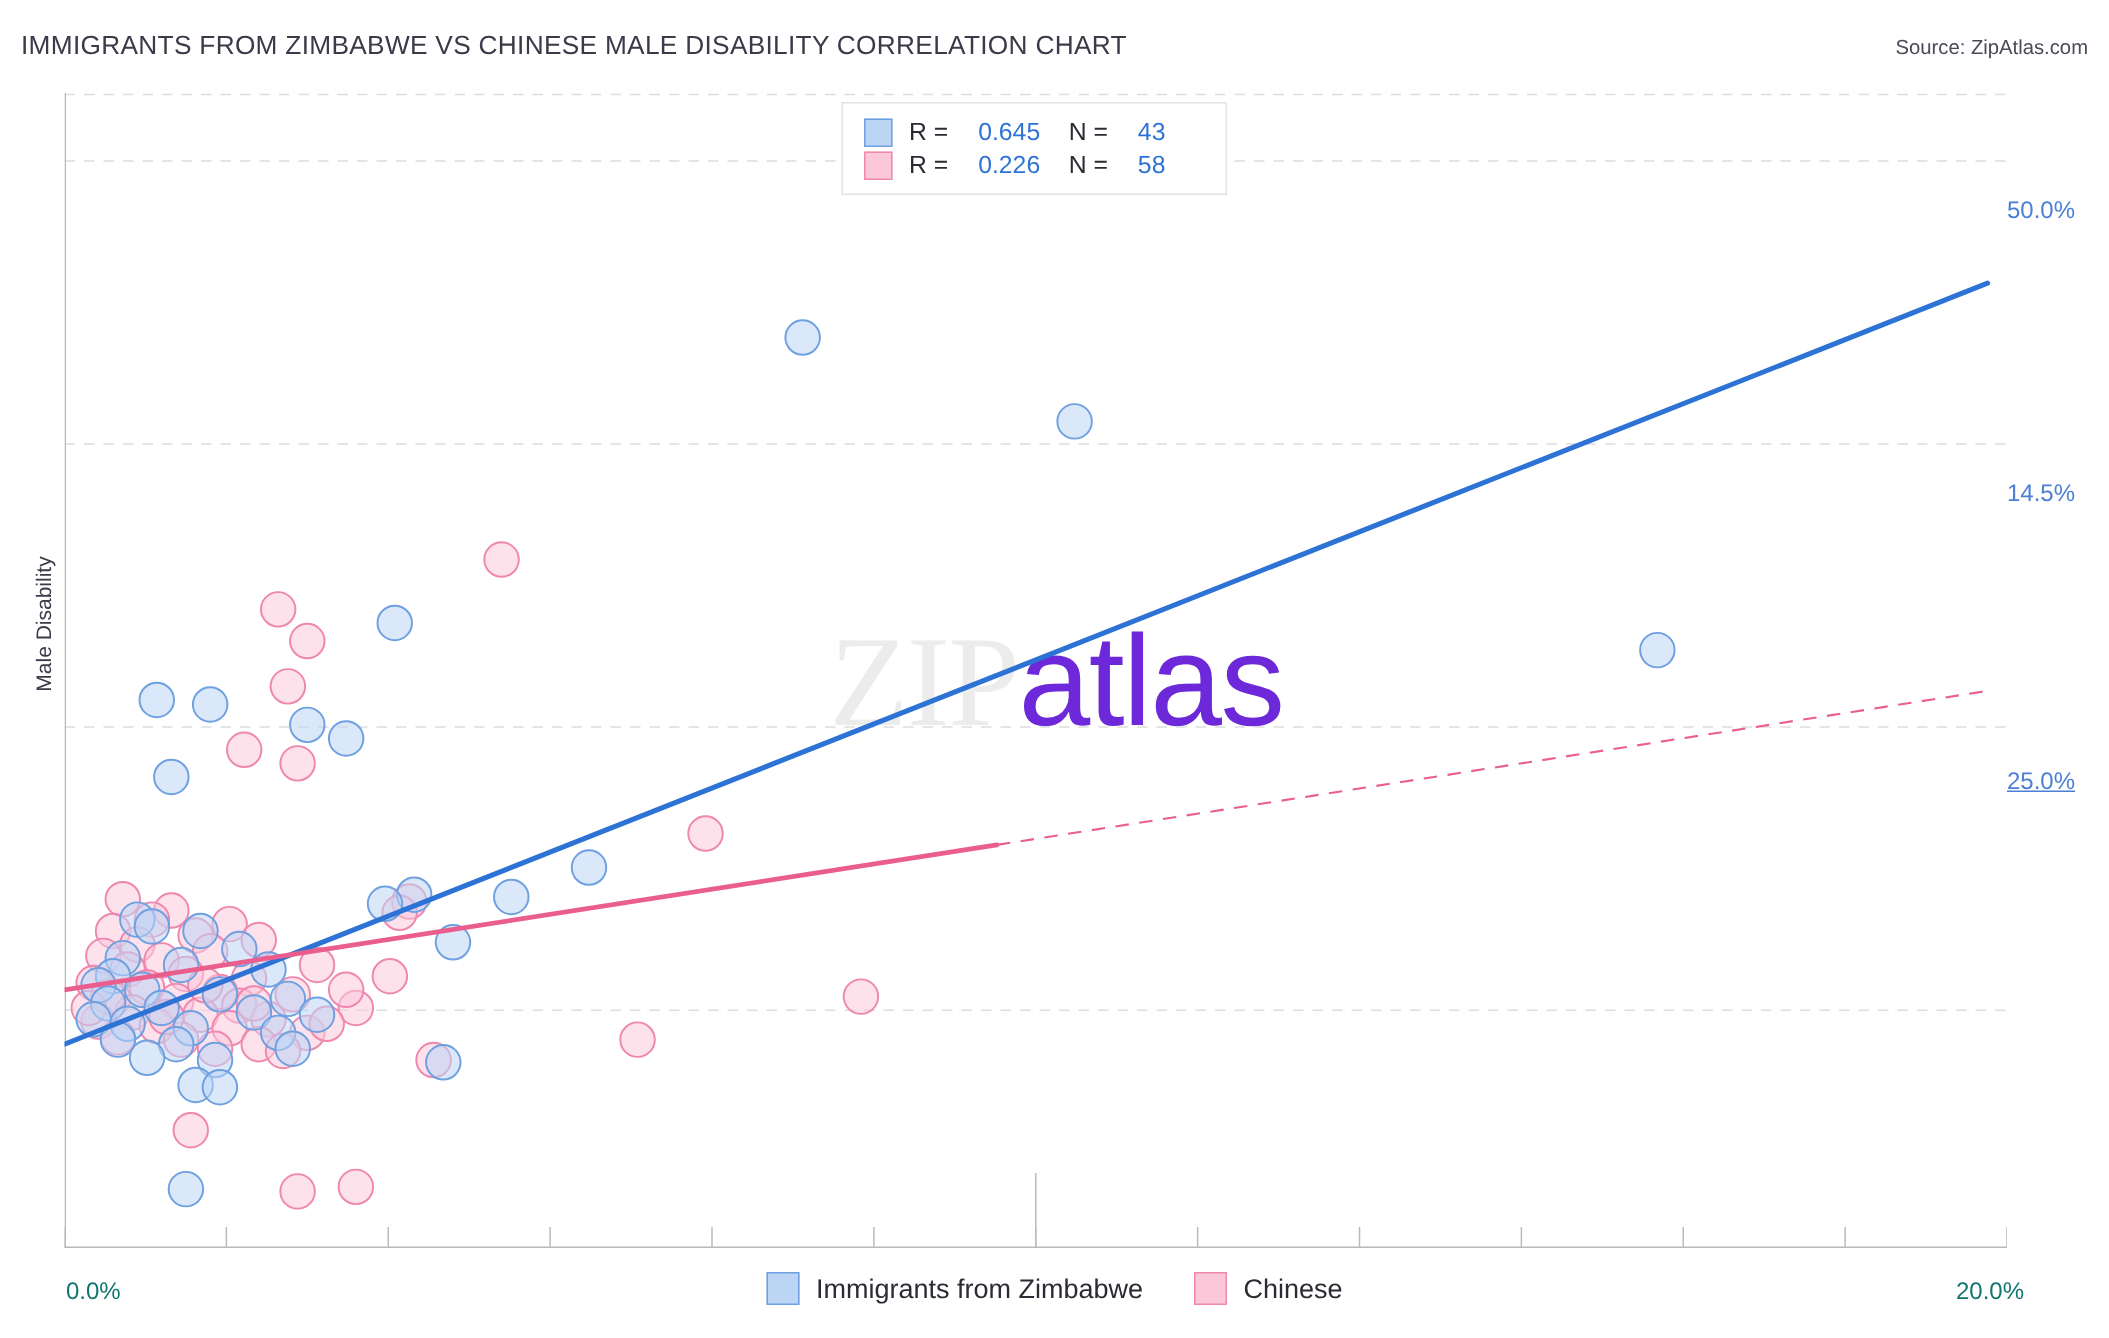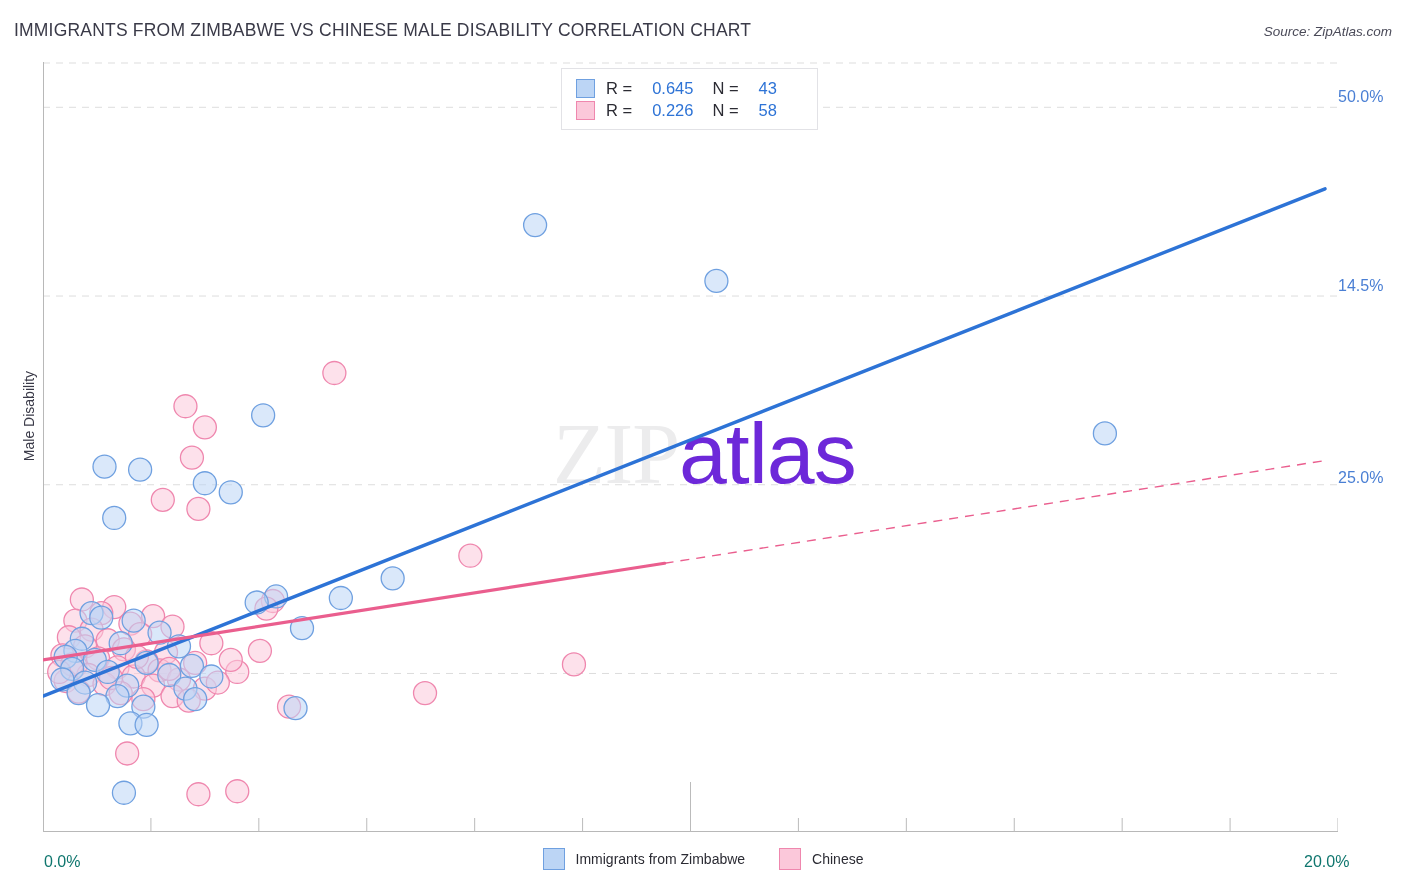--- a/index.html
+++ b/index.html
@@ -9,51 +9,52 @@
     position:relative;overflow:hidden;
   }
   #chart-root{position:absolute;left:0;top:0;width:1406px;height:892px;}
   .title{
     position:absolute;left:14px;top:20px;
     font-size:17.5px;color:#3a3a48;letter-spacing:.2px;
     white-space:nowrap;
   }
   .source{
     position:absolute;right:14px;top:24px;
-    font-size:13.5px;color:#4a4a58;font-style:italic;
+    font-size:13.5px;color:#4a4a58;
     white-space:nowrap;
   }
   .ylabel{
     position:absolute;left:-41px;top:408px;width:140px;
     transform:rotate(-90deg);transform-origin:center center;
     font-size:14px;color:#3a3a48;text-align:center;white-space:nowrap;
   }
   .plot{position:absolute;left:43px;top:62px;width:1295px;height:770px;}
   svg.canvas{position:absolute;left:0;top:0;}
   .ytick{
     position:absolute;font-size:16px;color:#4a7fd4;white-space:nowrap;
     text-align:right;
+    margin-top:44px;
   }
   .xtick{position:absolute;font-size:16px;color:#0f766e;white-space:nowrap;}
   .legend-box{
     position:absolute;left:561px;top:68px;width:257px;height:62px;
     background:#ffffff;border:1px solid #e2e2e6;box-sizing:border-box;
     display:flex;flex-direction:column;justify-content:center;
     padding:0 14px;gap:3px;
   }
   .legend-row{display:flex;align-items:center;font-size:16.5px;color:#2b2b33;white-space:nowrap;}
   .sw{width:17px;height:17px;border:1px solid;margin-right:11px;flex:none;}
   .sw.blue{background:#bcd5f5;border-color:#6fa0e0;}
   .sw.pink{background:#fbc8da;border-color:#ef87ae;}
   .lv{color:#2d73d6;margin-left:20px;}
   .lgap{display:inline-block;width:19px;}
   .bottom-legend{
     position:absolute;left:0;top:848px;width:1406px;
     display:flex;justify-content:center;align-items:center;gap:34px;
-    font-size:14px;color:#2b2b33;
+    font-size:18px;color:#2b2b33;
   }
   .bl-item{display:flex;align-items:center;}
   .bl-item .sw{width:20px;height:20px;margin-right:11px;}
   .wm{
     position:absolute;left:553px;top:404px;
     font-size:86px;letter-spacing:-1px;pointer-events:none;user-select:none;
   }
   .wm .zip{font-family:"Liberation Serif", serif;color:#ececed;}
   .wm .atl{font-family:"Liberation Sans", sans-serif;color:#6d28d9;}
 </style>
@@ -200,21 +201,21 @@
           <circle cx="80.9375" cy="730.7450980392157" r="11.5" fill="#bcd5f5" fill-opacity="0.55" stroke="#6fa0e0" stroke-width="1.3"></circle>
         </g>
         <line x1="0" y1="634.1176470588235" x2="1282.05" y2="126.82352941176464" stroke="#2d73d6" stroke-width="3.4" stroke-linecap="round"></line>
         <line x1="0" y1="597.8823529411765" x2="621.6" y2="501.2549019607843" stroke="#ea5e8e" stroke-width="3.2" stroke-linecap="round"></line>
         <line x1="621.6" y1="501.2549019607843" x2="1282.05" y2="398.5882352941176" stroke="#ea5e8e" stroke-width="1.4" stroke-dasharray="9,7"></line>
       </svg>
   </div>
 
   <div class="ytick" style="left:1338px;top:88px;">50.0%</div>
   <div class="ytick" style="left:1338px;top:277px;">14.5%</div>
-  <div class="ytick" style="left:1338px;top:469px;">25.0%</div>
+  <div class="ytick" style="left:1338px;top:469px;text-decoration:underline;">25.0%</div>
   <div class="ytick" style="left:1416px;top:660px;">12.5%</div>
 
   <div class="xtick" style="left:44px;top:853px;">0.0%</div>
   <div class="xtick" style="left:1304px;top:853px;">20.0%</div>
 
   <div class="legend-box">
     <div class="legend-row">
       <span class="sw blue"></span>
       <span>R =</span>
       <span class="lv">0.645</span>

